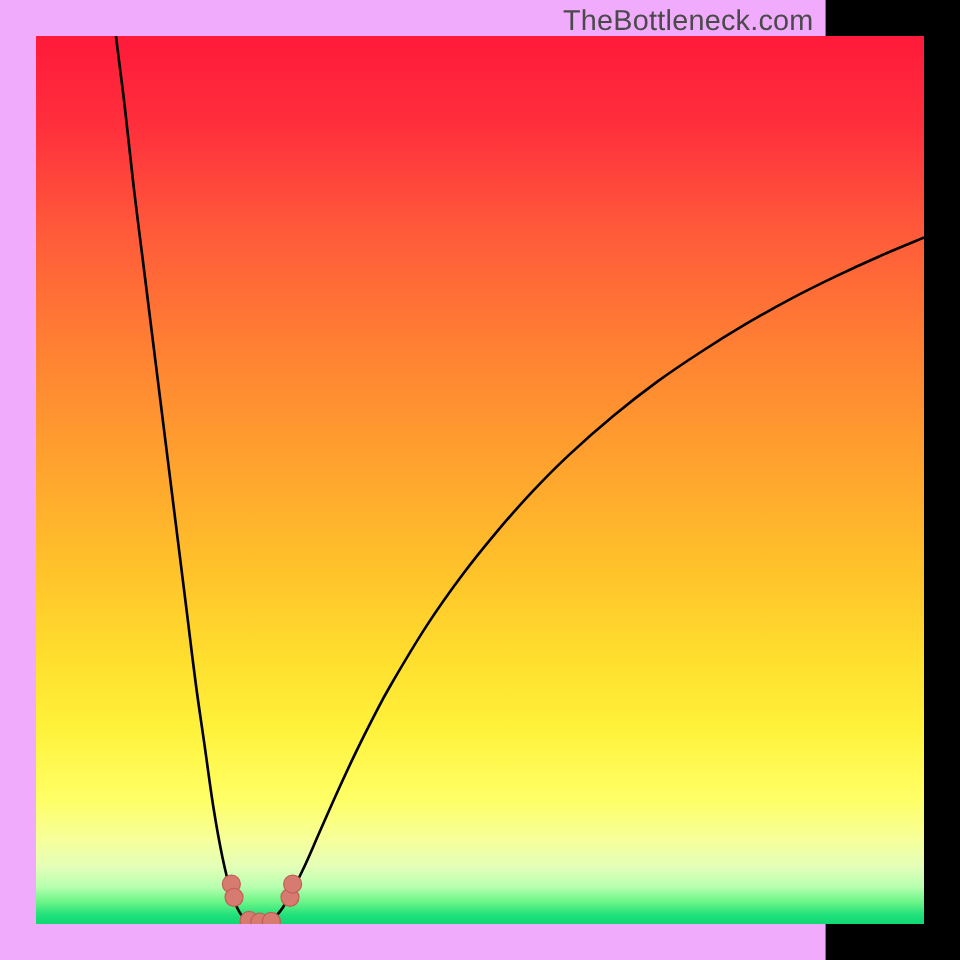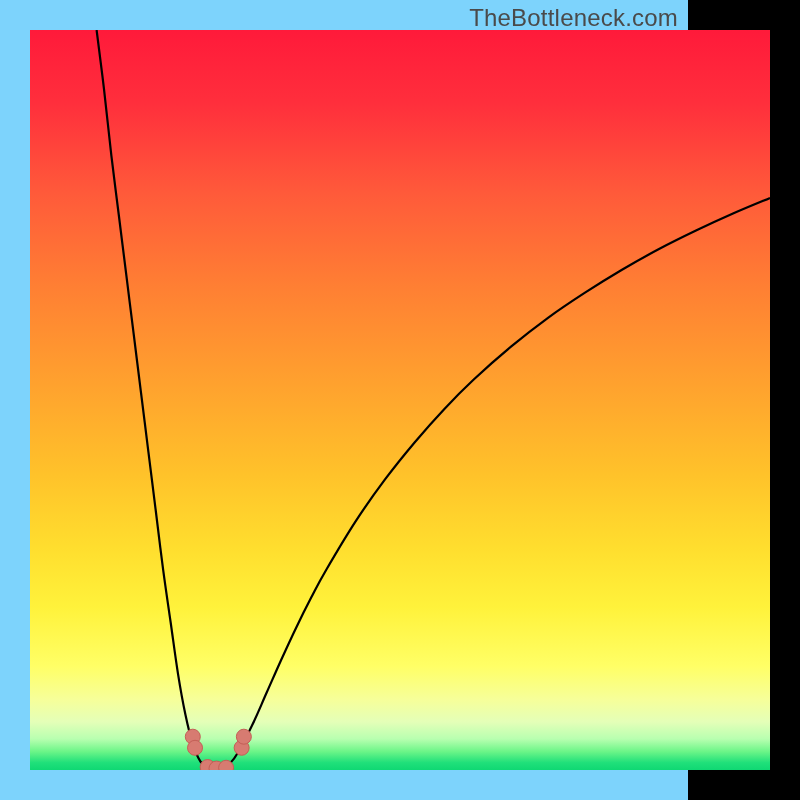--- a/index.html
+++ b/index.html
@@ -10,21 +10,21 @@
     background: #000;
     overflow: hidden;
     font-family: Arial, Helvetica, sans-serif;
   }
   .frame {
     position: absolute;
     left: 0;
     top: 0;
     width: 688px;
     height: 800px;
-    background: #7dd3fc;
+    background: #f0abfc;
     text-align: right;
   }
   .plot {
     position: absolute;
     left: 30px;
     top: 30px;
     width: 740px;
     height: 740px;
     overflow: hidden;
   }

